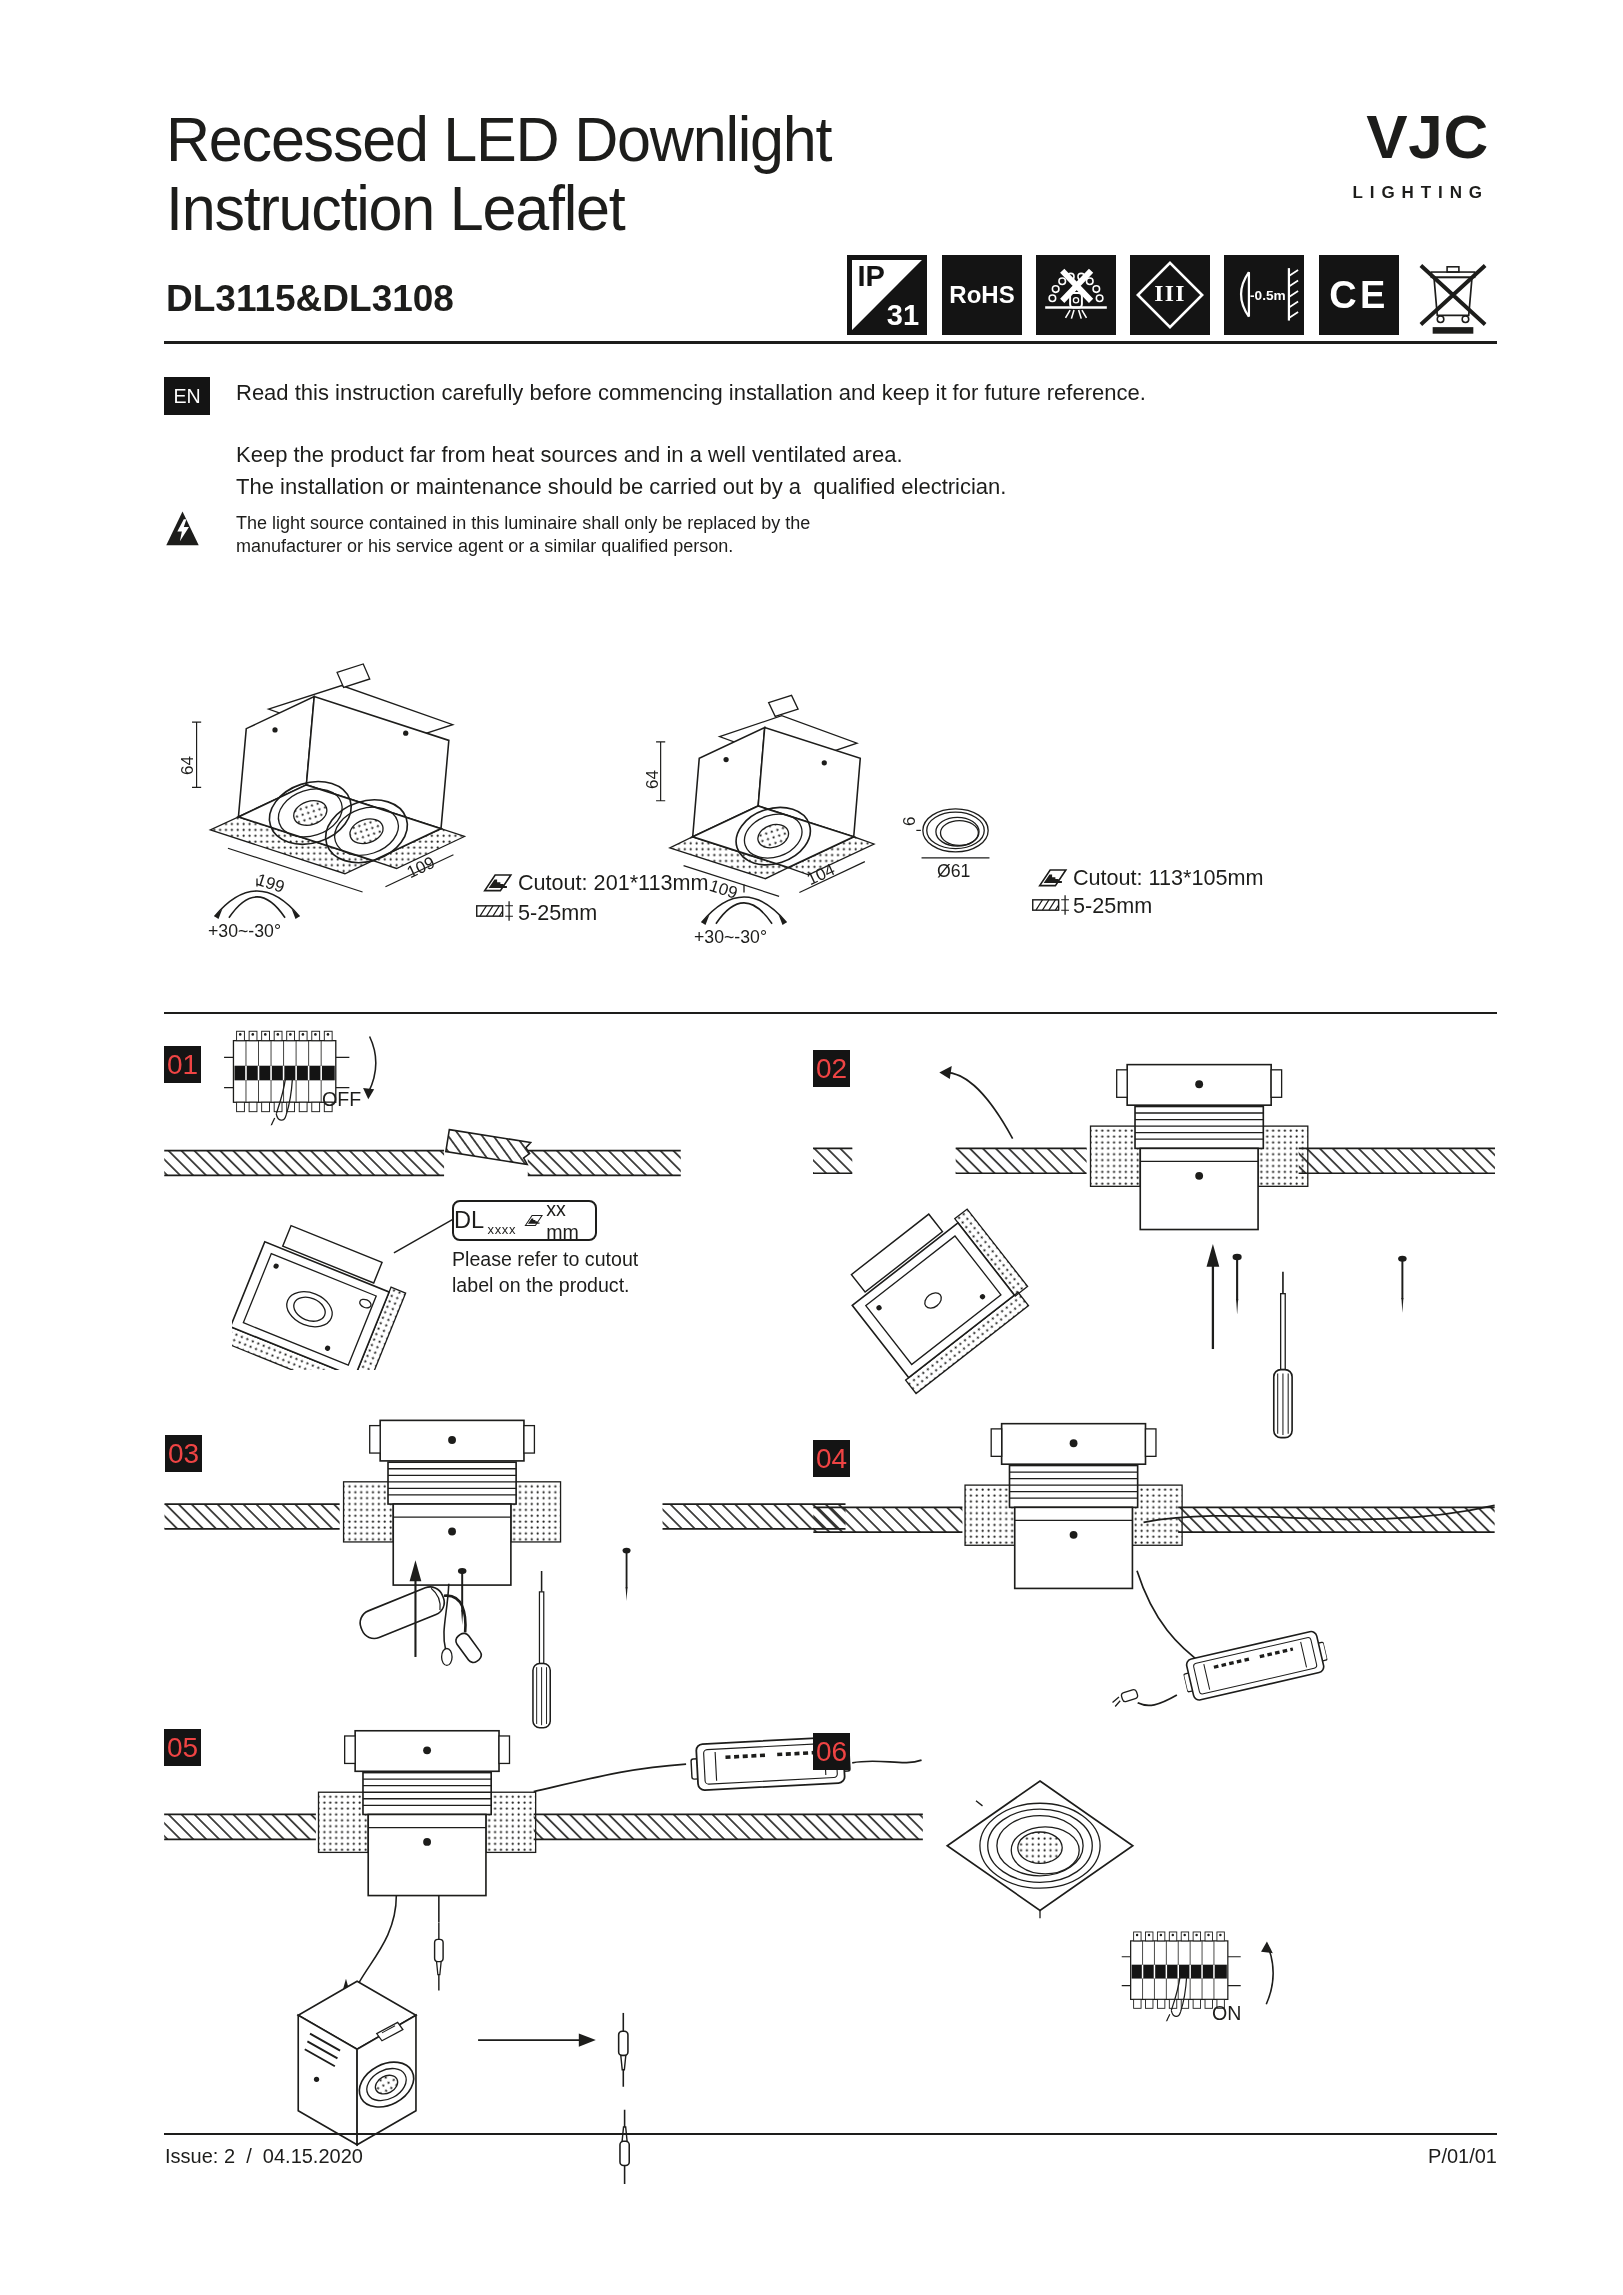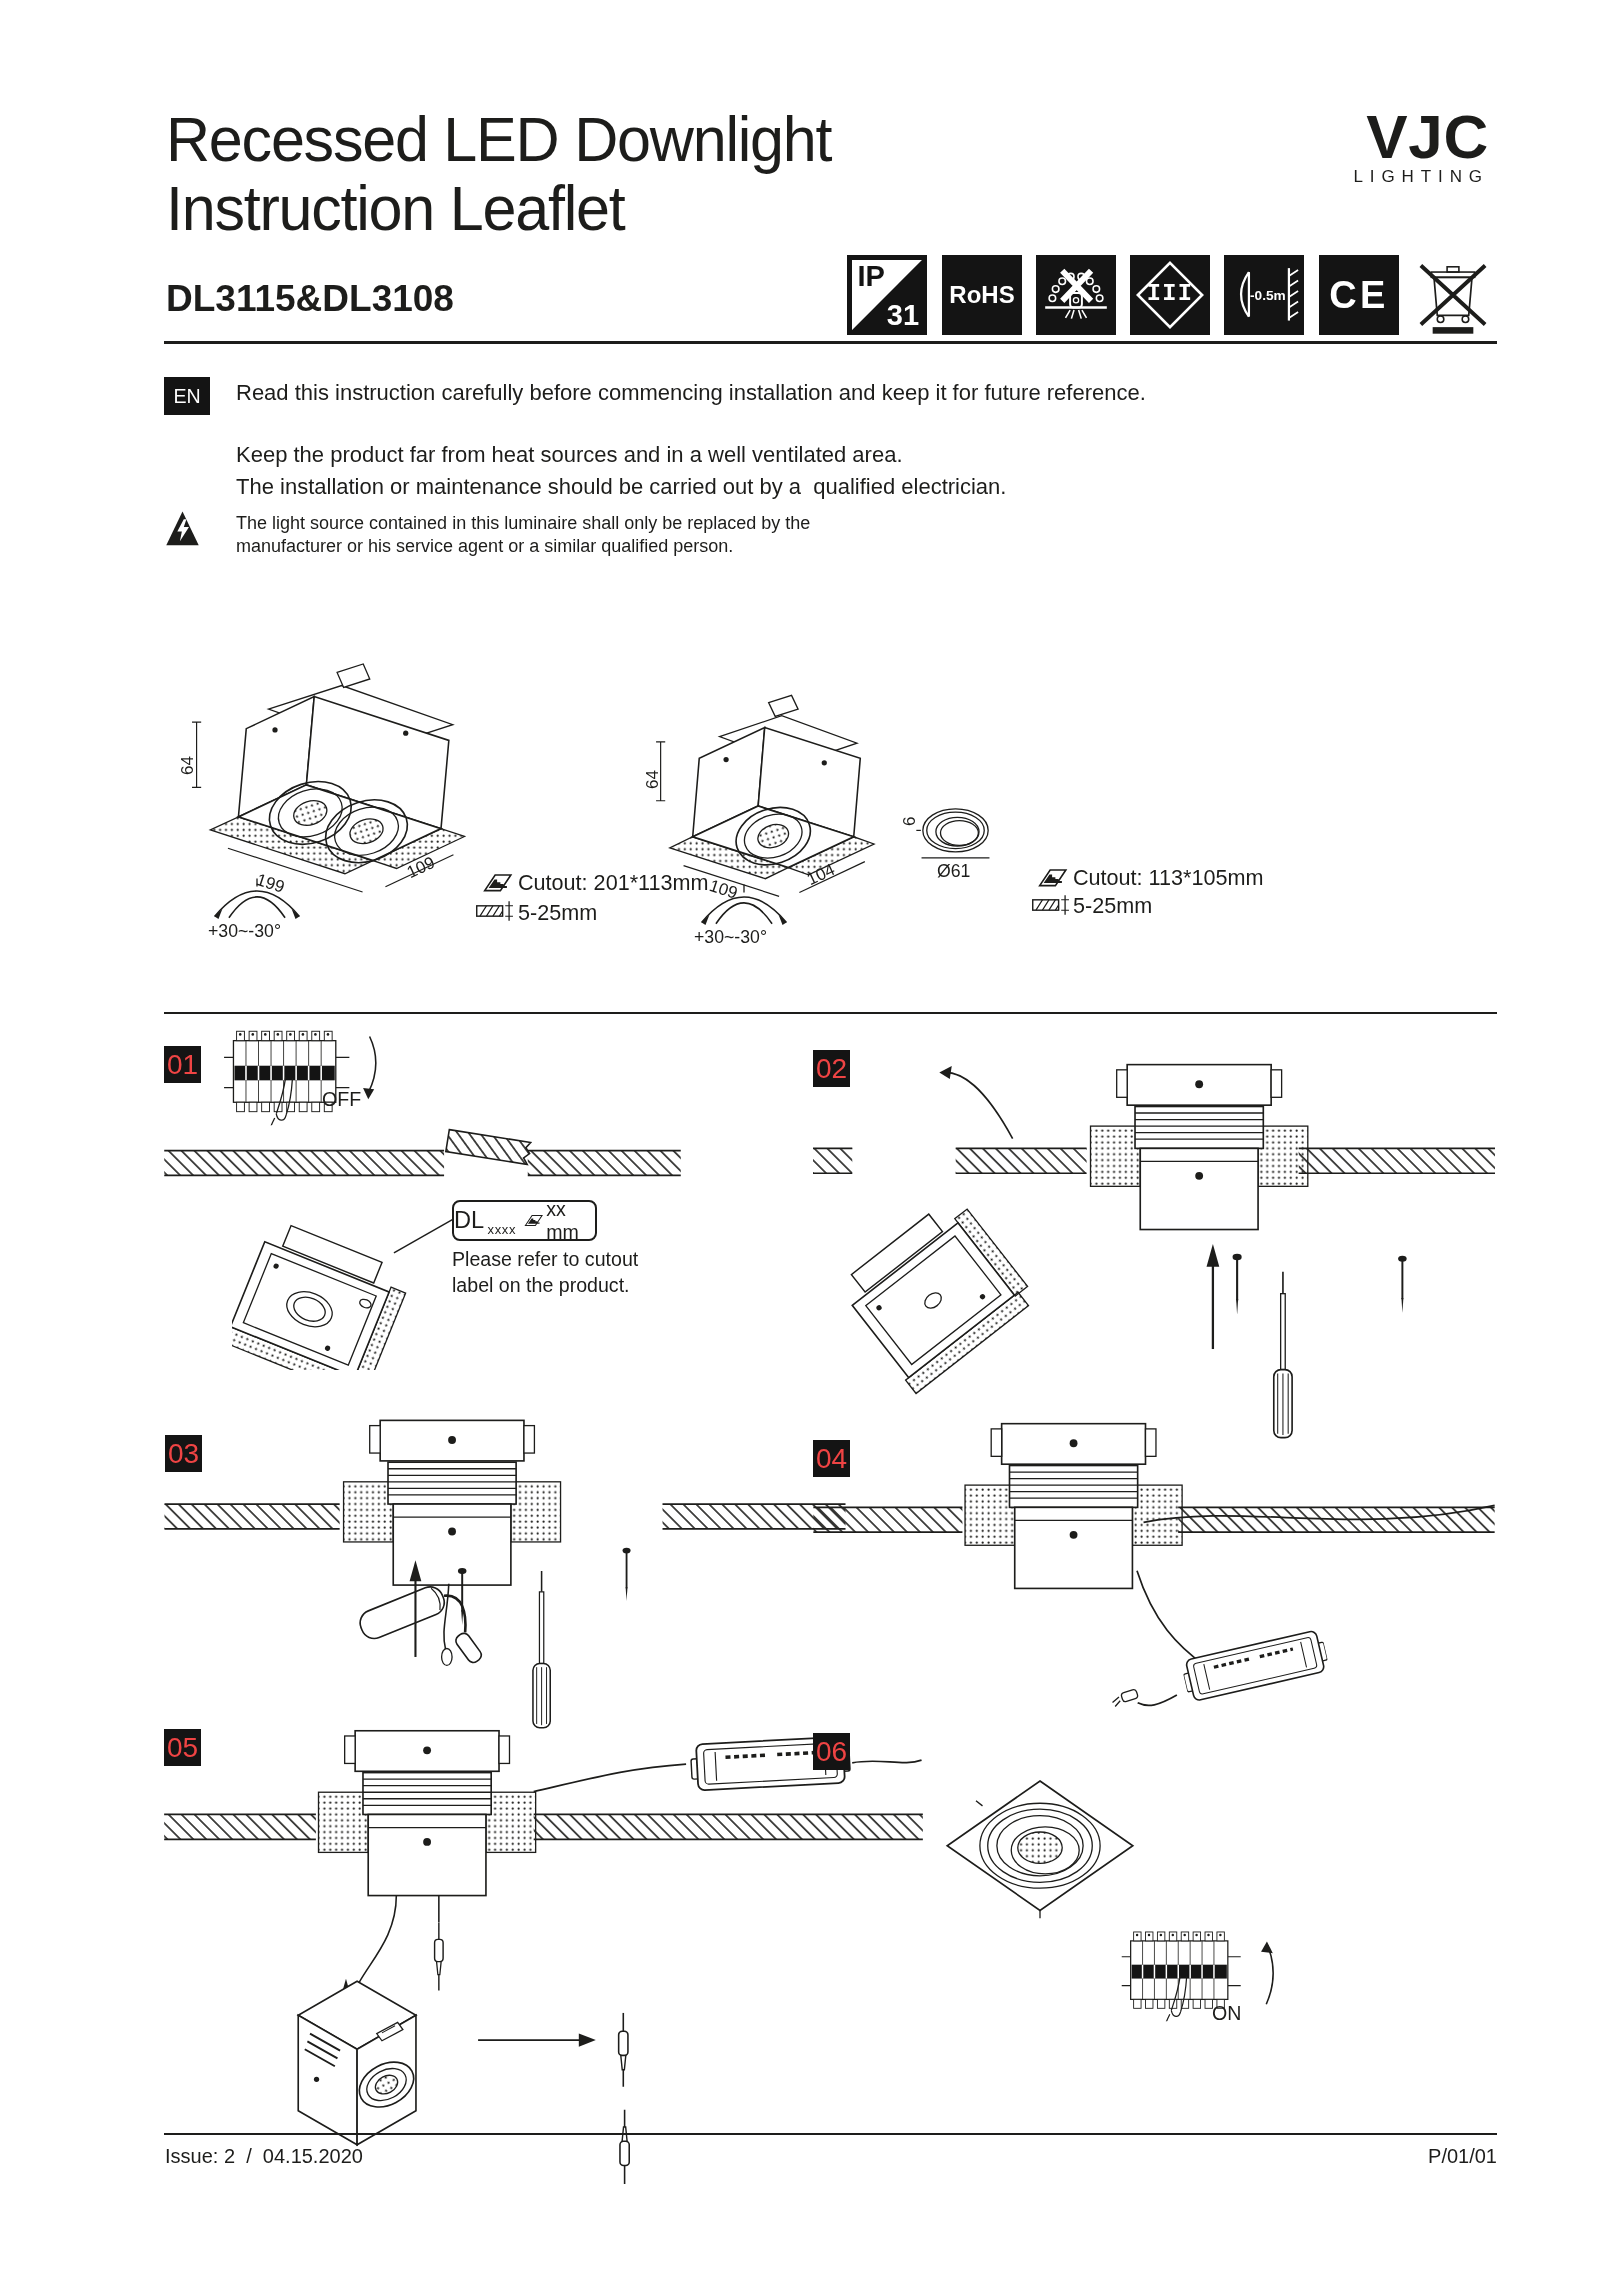--- a/index.html
+++ b/index.html
@@ -7,34 +7,34 @@
         font-family:"Liberation Sans",sans-serif;color:#1d1d1b;overflow:hidden;margin:0 auto}
   .abs{position:absolute}
   svg{display:block}
   .st{stroke:#1d1d1b;fill:none;stroke-width:2}
   .st25{stroke:#1d1d1b;fill:none;stroke-width:2.5}
 
   .t-title{font-size:63px;line-height:69px;letter-spacing:-1.3px;transform:scaleX(.97);transform-origin:left top;font-weight:400}
   .t-model{font-size:37px;font-weight:700;letter-spacing:0}
   .logo-box{width:170px;text-align:right}
   .logo-main{font-size:62px;font-weight:700;letter-spacing:0.7px;line-height:58px}
-  .logo-sub{font-size:17px;letter-spacing:6.9px;font-weight:400;margin-top:1px}
+  .logo-sub{font-size:17px;letter-spacing:6.9px;font-weight:700;margin-top:17px}
 
   .rule{background:#1d1d1b}
 
   .badge{position:absolute;top:255px;width:80px;height:80px;background:#141414}
   .badge .b-center{width:100%;height:100%;display:flex;align-items:center;justify-content:center;color:#fff;font-weight:700}
   .b-ip-tri{position:absolute;left:4.6px;top:4.6px;right:4.6px;bottom:4.6px;background:#fff;
             clip-path:polygon(0 0,100% 0,0 100%)}
   .b-ip-ip{position:absolute;left:10.5px;top:5.2px;font-size:29px;font-weight:700;color:#141414}
   .b-ip-21{position:absolute;right:7.9px;bottom:2.6px;font-size:29px;font-weight:700;color:#fff}
   .b-rohs{font-size:24px}
   .b-ce{font-size:38px;letter-spacing:3.3px}
   .b-iii{position:absolute;width:100%;text-align:center;top:25px;font-size:23.6px;font-weight:700;color:#fff;
-         font-family:Liberation Mono, monospace;letter-spacing:1.3px}
+         font-family:Liberation Serif, serif;letter-spacing:1.3px}
   .b-dist{position:absolute;left:26px;top:33px;font-size:13.7px;font-weight:700;color:#fff}
 
   .en-badge{width:46px;height:38px;background:#141414;color:#fff;font-size:19.6px;display:flex;
             align-items:center;justify-content:center}
   .ins-line{font-size:22px;white-space:pre}
   .warn-line{font-size:18px;white-space:pre}
 
   .dim{font-size:17px;white-space:nowrap}
   .rot{transform-origin:left top}
   .cut-text{font-size:21.6px;white-space:nowrap}

